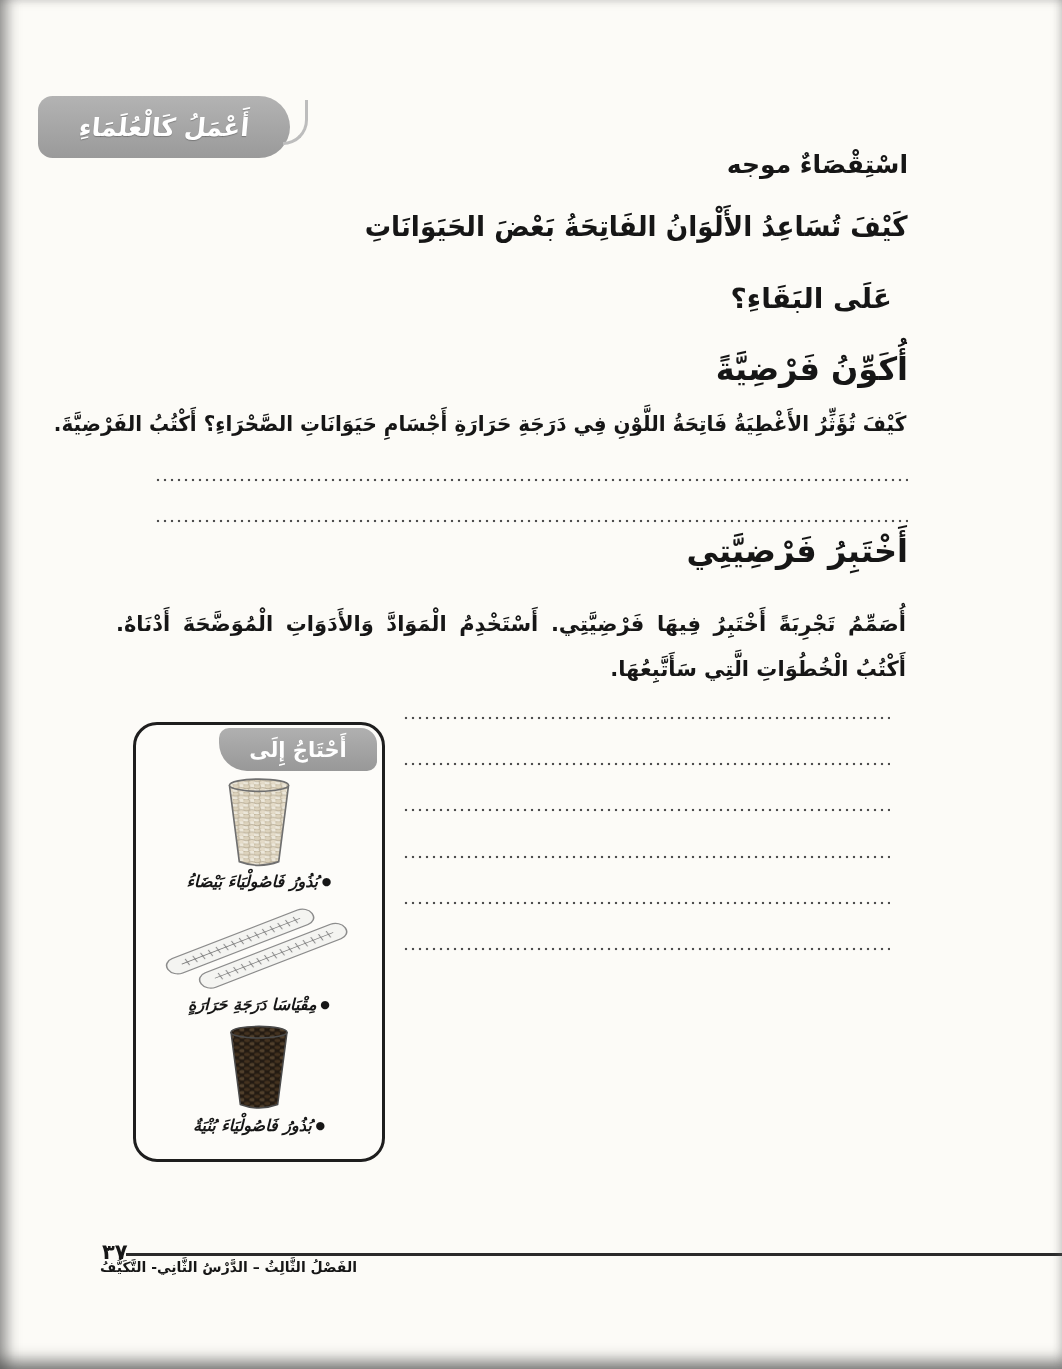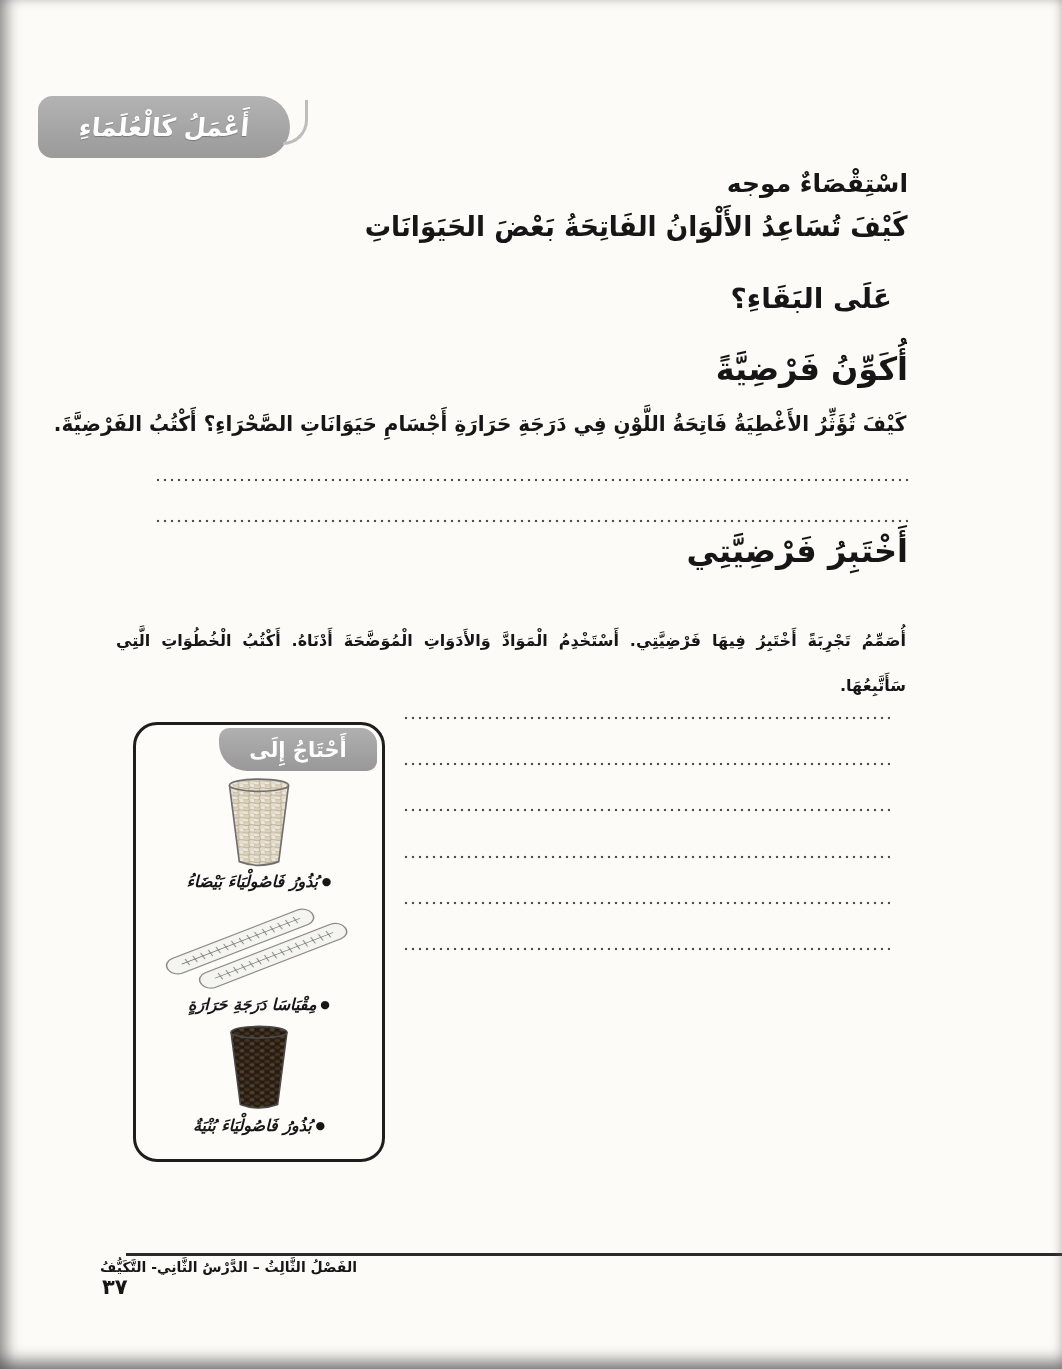--- a/index.html
+++ b/index.html
@@ -32,29 +32,29 @@
     border-right:3px solid #bdbdbd;border-bottom:3px solid #bdbdbd;
     border-radius:0 0 26px 0;
   }
   .banner-text{
     color:#ffffff;font-weight:bold;font-size:25px;
     transform:skewX(-5deg);
     text-shadow:0 1px 1px rgba(0,0,0,.25);
     white-space:nowrap;
   }
   
-  .kicker{position:absolute;right:154px;top:150px;font-size:25px;font-weight:bold;white-space:nowrap;margin-top:19px;}
+  .kicker{position:absolute;right:154px;top:150px;font-size:25px;font-weight:bold;white-space:nowrap;}
   .q1{position:absolute;right:154px;top:210px;font-size:28px;font-weight:bold;white-space:nowrap;transform:scaleX(.94);transform-origin:right center;}
   .q2{position:absolute;right:170px;top:282px;font-size:28px;font-weight:bold;white-space:nowrap;}
   .sec-heading{position:absolute;right:154px;font-size:32px;font-weight:bold;white-space:nowrap;}
   .h-form{top:350px;}
   .h-test{top:532px;}
   .prompt{position:absolute;font-weight:bold;}
   .one-line{right:156px;top:412px;font-size:21px;white-space:nowrap;transform:scaleX(.95);transform-origin:right center;}
-  .two-line{right:156px;top:618px;width:790px;font-size:16px;line-height:45px;text-align:justify;}
+  .two-line{right:156px;top:602px;width:790px;font-size:21px;line-height:45px;text-align:justify;}
   
   .dotted{
     position:absolute;height:4px;
     background-image:radial-gradient(circle at 2px 2px,#4e4e4e 1.3px,transparent 1.6px);
     background-size:7px 4px;background-repeat:repeat-x;
   }
   .hypo-1{right:154px;width:752px;top:478px;}
   .hypo-2{right:154px;width:752px;top:519px;}
   .step{right:172px;width:486px;}
   .s1{top:716px;} .s2{top:762px;} .s3{top:808px;}
@@ -76,21 +76,21 @@
     position:absolute;inset:0;padding-top:52px;
     display:flex;flex-direction:column;align-items:center;font-style:italic;
   }
   .mat-item{display:flex;flex-direction:column;align-items:center;}
   .mat-label{
     font-size:16px;font-weight:bold;margin-top:3px;margin-bottom:9px;
     white-space:nowrap;text-align:center;
   }
   .mat-label::before{content:"● ";font-size:11px;vertical-align:2px;}
   
-  .page-num{position:absolute;left:102px;top:1275px;font-size:21px;font-weight:bold;}
+  .page-num{position:absolute;left:102px;top:1240px;font-size:21px;font-weight:bold;}
   .footer-rule{position:absolute;left:126px;right:0;top:1253px;height:3px;background:#2a2a2a;}
   .footer-text{position:absolute;left:100px;top:1259px;font-size:14px;font-weight:bold;white-space:nowrap;}
 </style>
 </head>
 <body>
 
 <div class="page">
   <div class="scan-shade"></div>
 
   <div class="banner">

